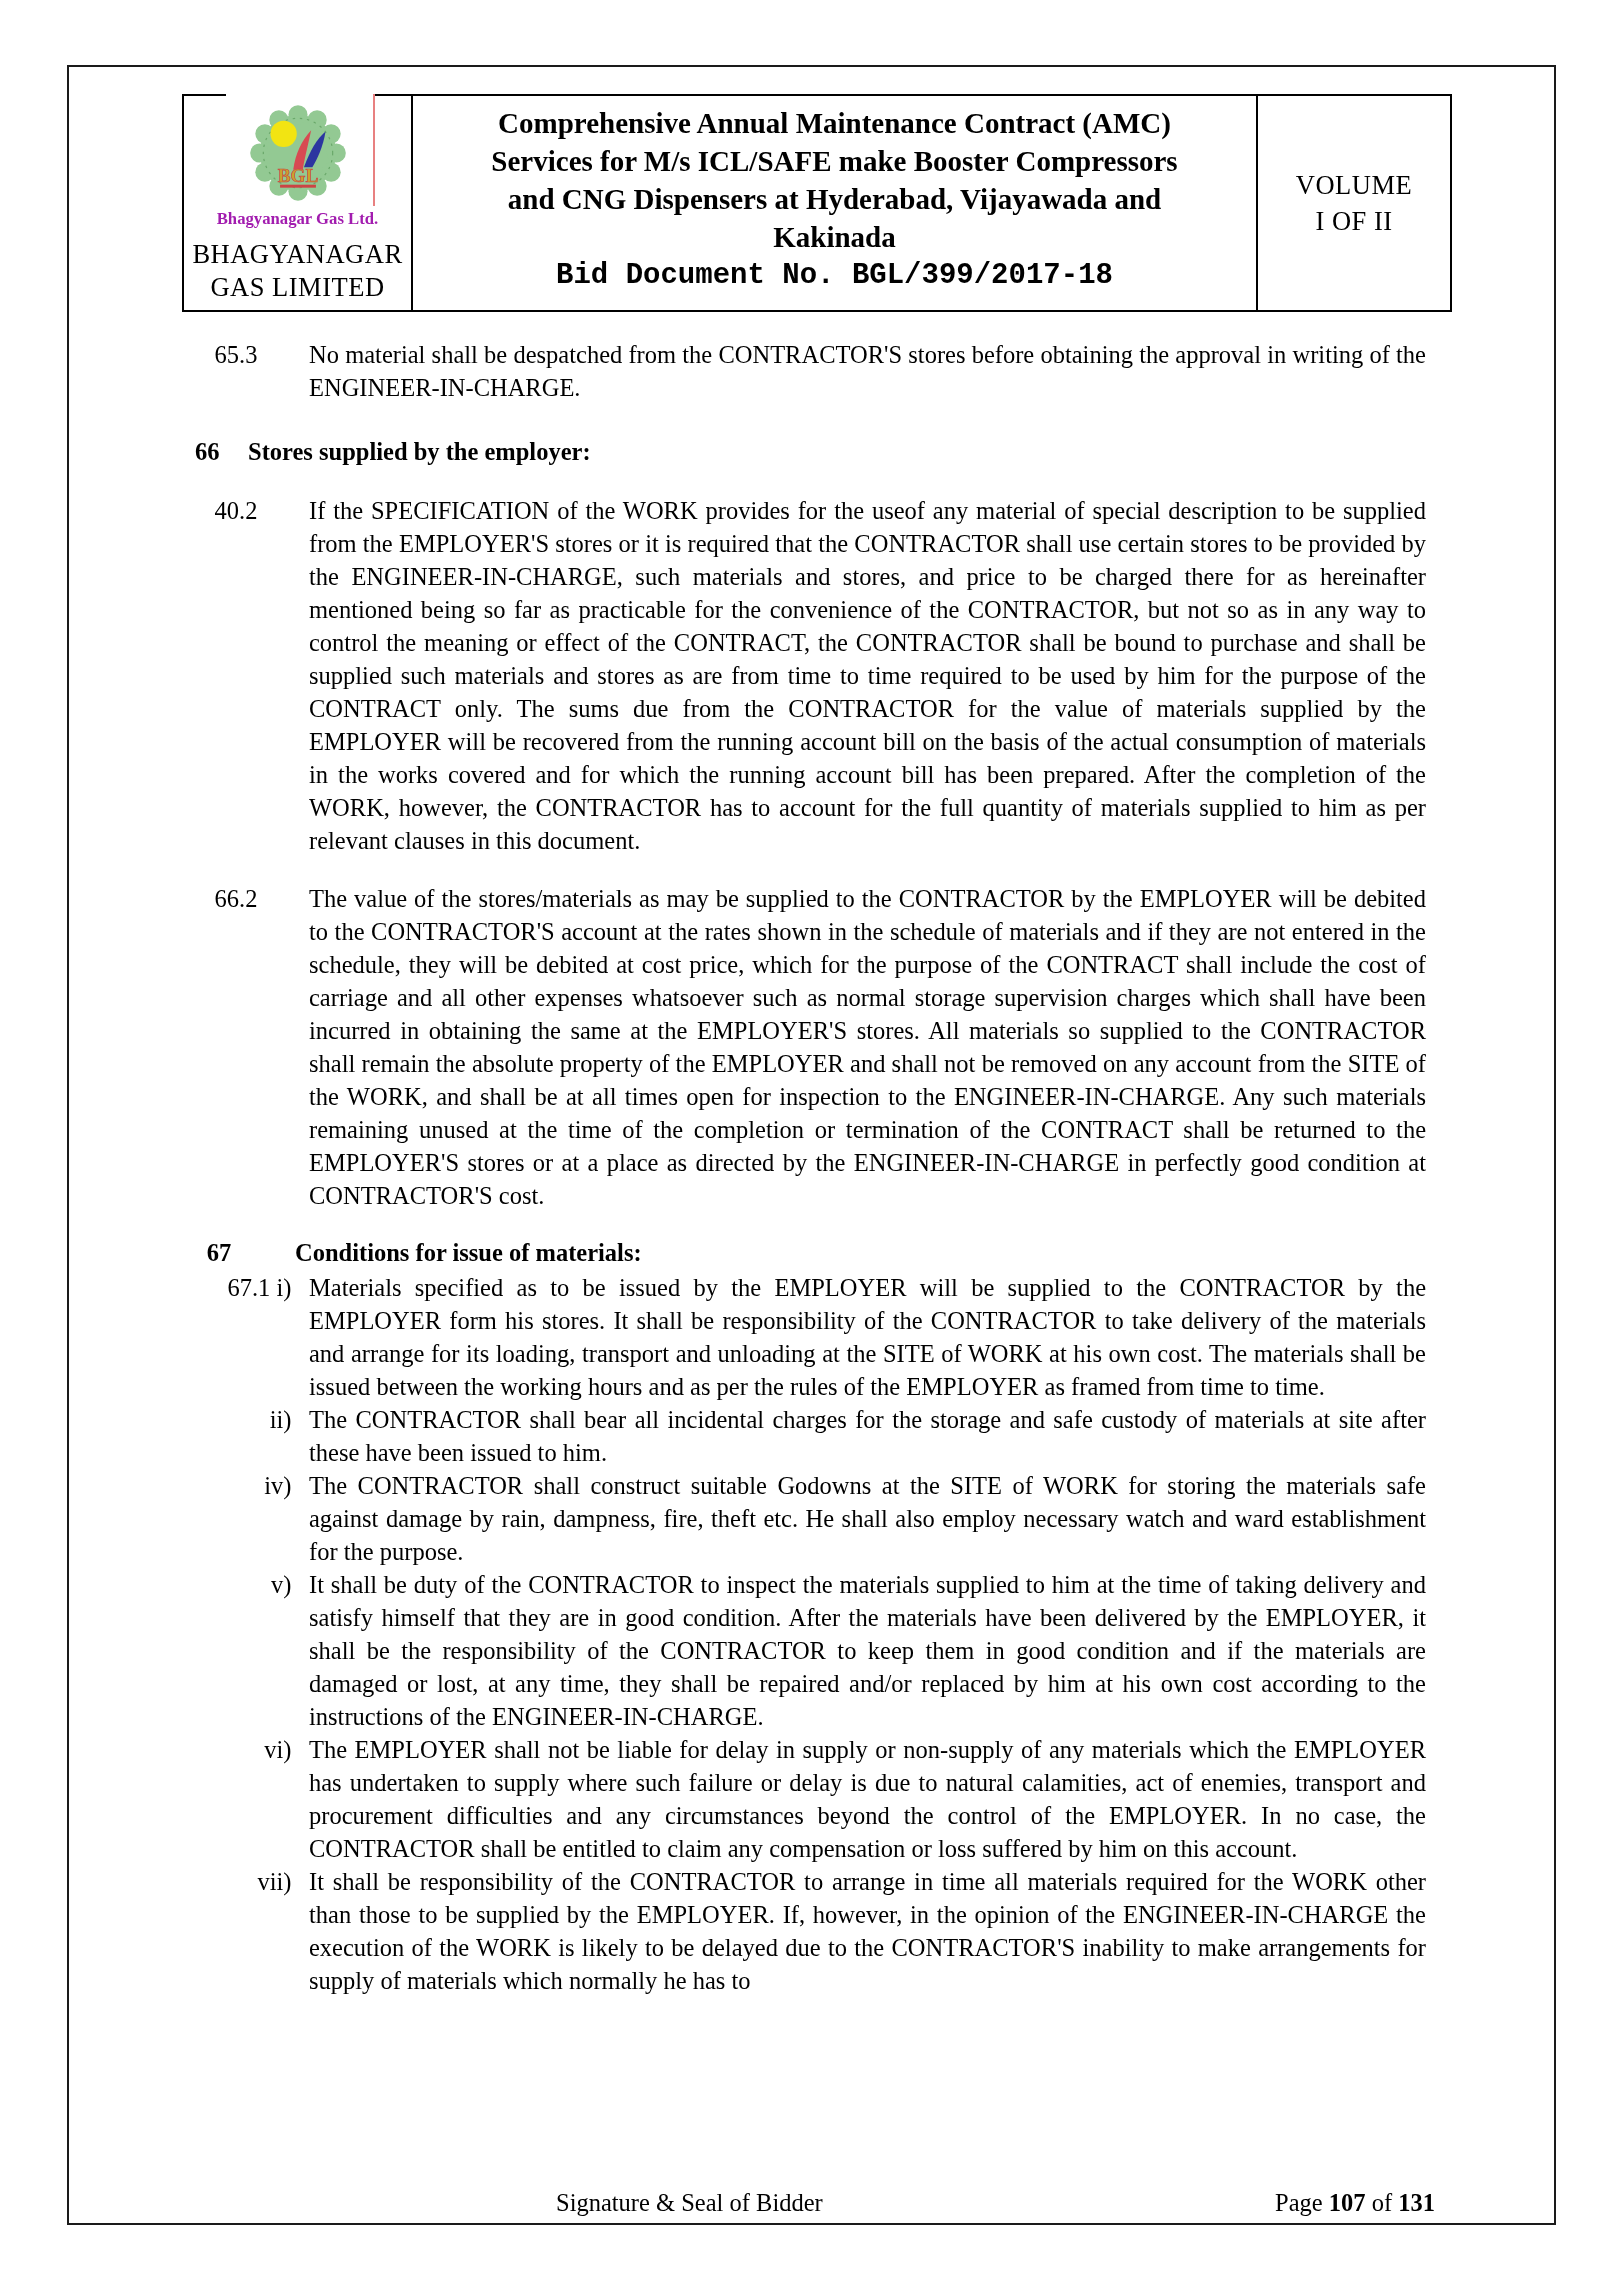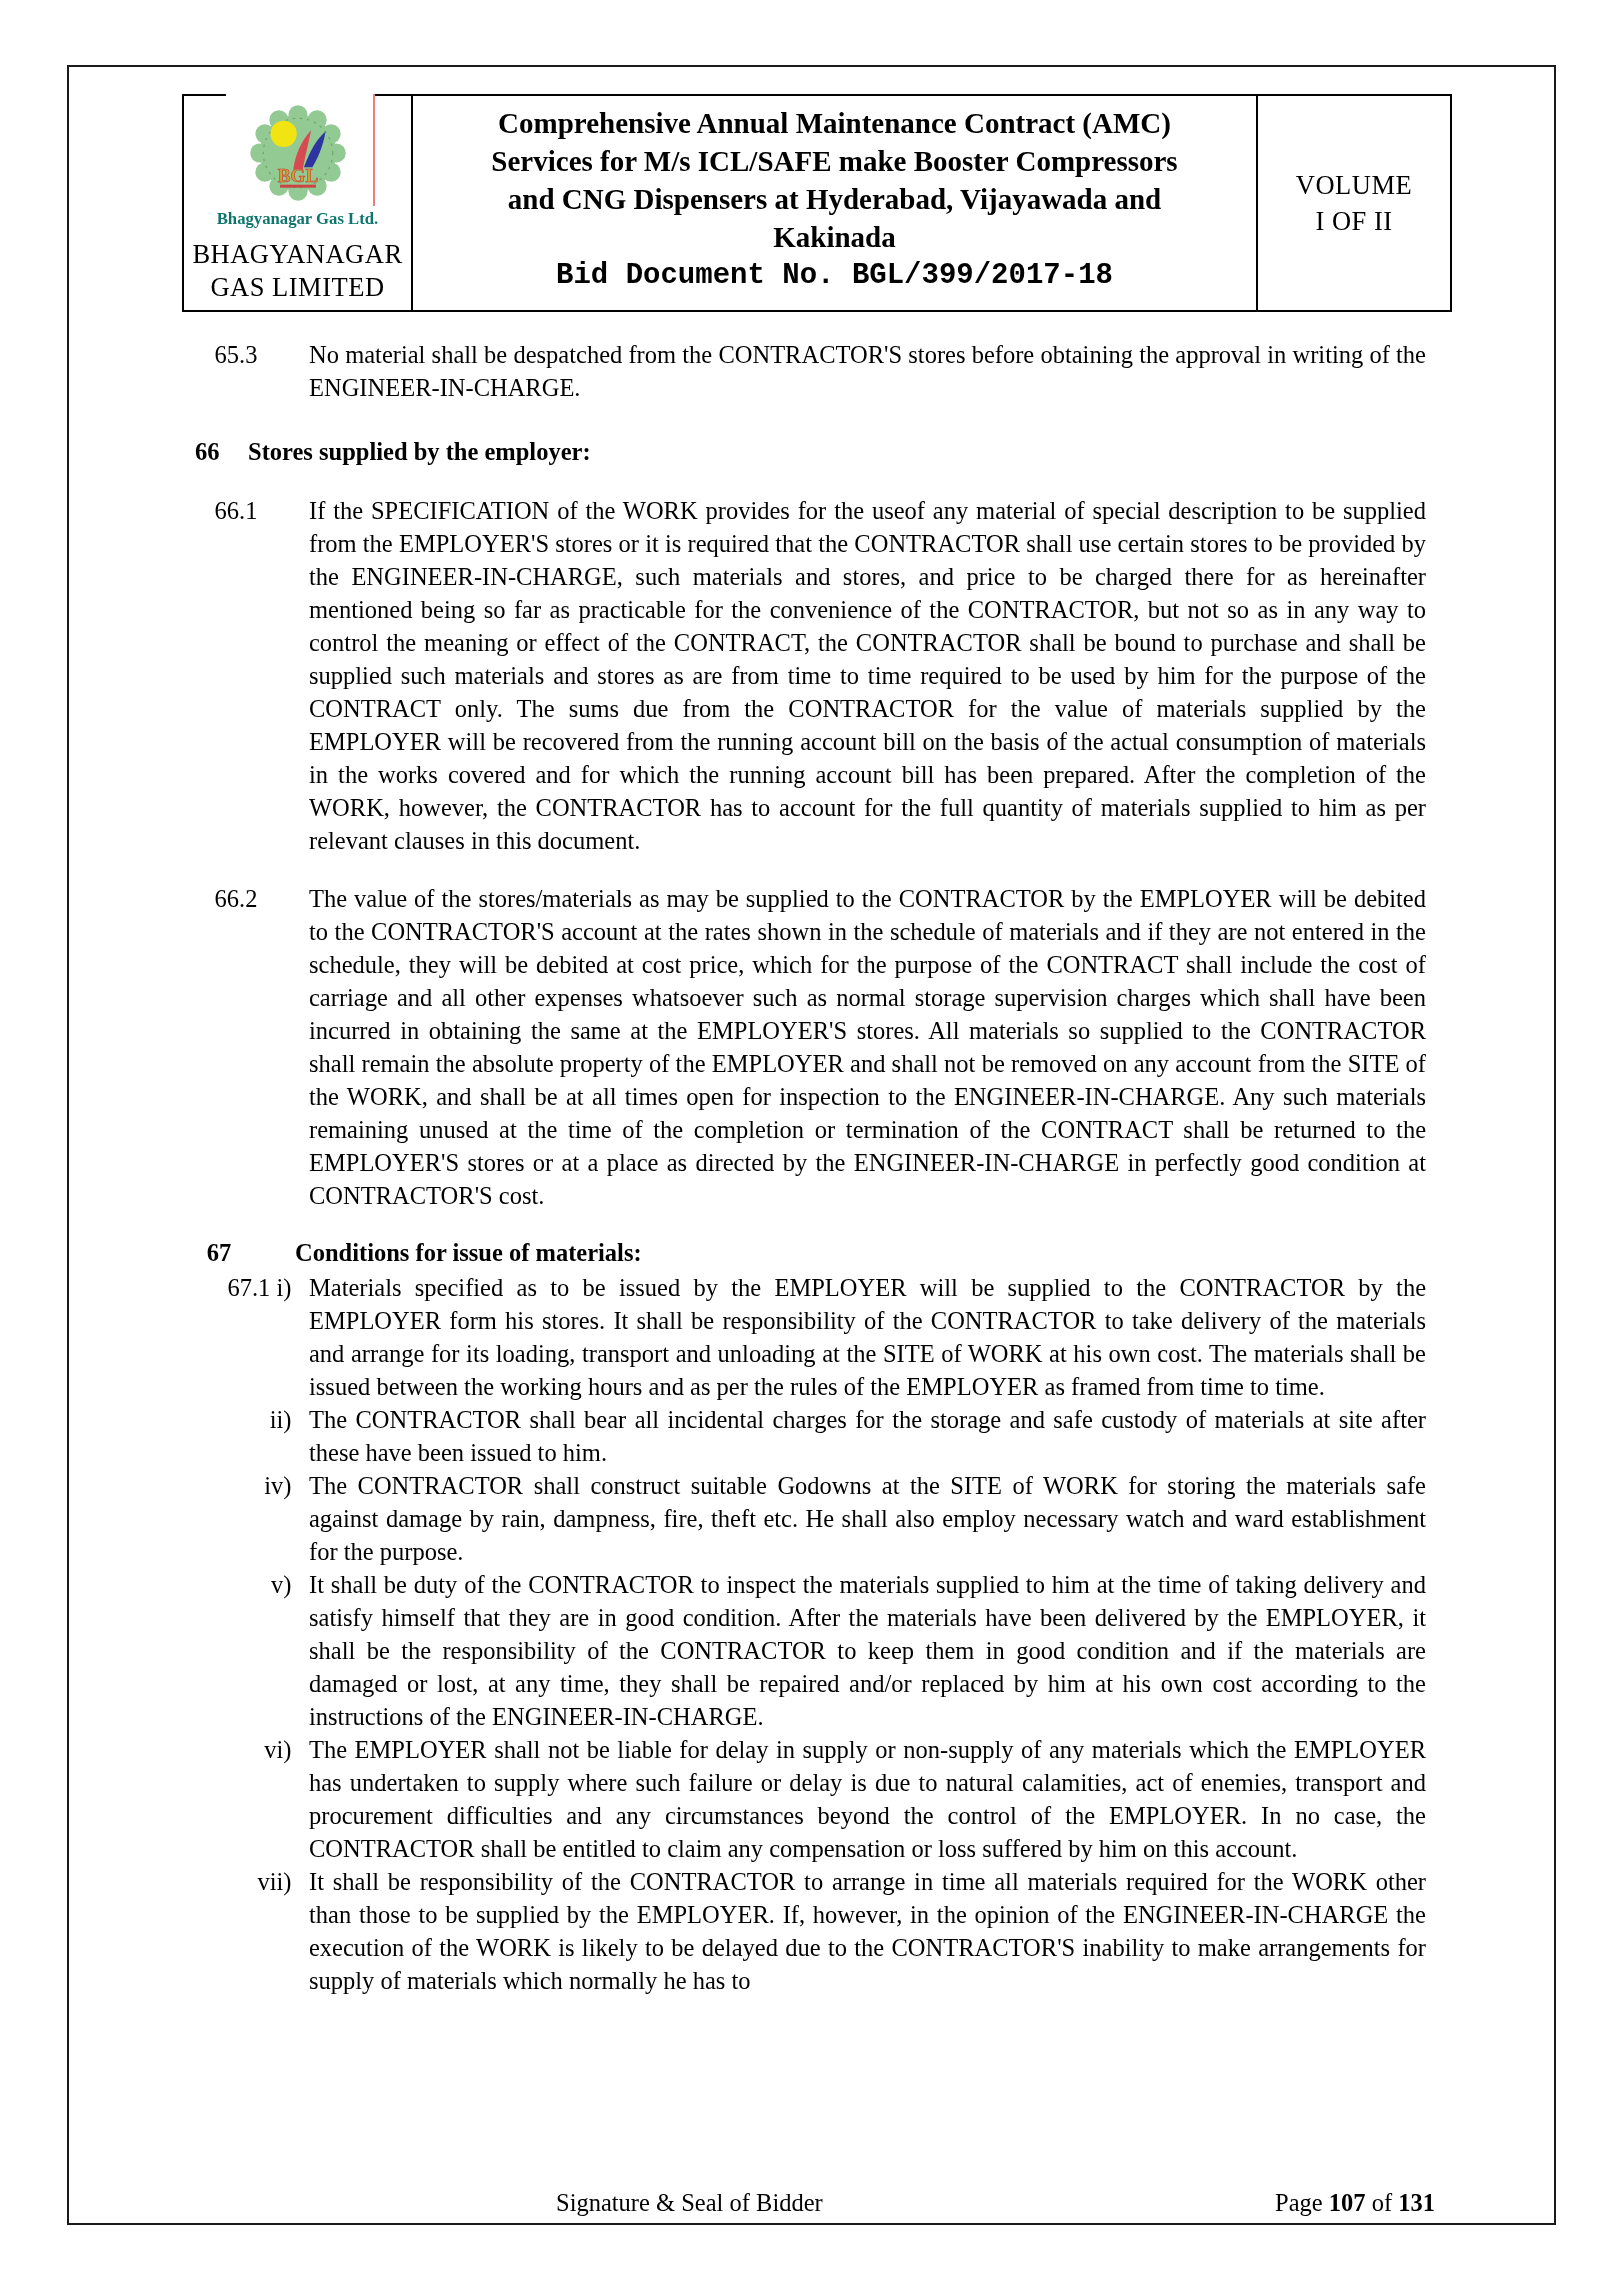--- a/index.html
+++ b/index.html
@@ -17,21 +17,21 @@
     position:absolute; left:113px; top:27.4px; width:1270px;
     display:flex; border:2.9px solid #000; box-sizing:border-box;
     background:#fff;
   }
   .cell { box-sizing:border-box; }
   .c1 { width:229px; border-right:2.9px solid #000; text-align:center; padding:2px 0 5.9px; position:relative; }
   .c2 { width:845px; border-right:2.9px solid #000; text-align:center; padding:7.8px 9.8px 5.9px; }
   .c3 { flex:1; display:flex; flex-direction:column; justify-content:center; align-items:center; font-size:26.5px; line-height:36px; letter-spacing:0.5px; }
   .logo-overlap { position:absolute; top:-4.9px; left:42px; width:149px; height:5.9px; background:#fff; }
   .logo-redline { position:absolute; top:-2.9px; left:189px; width:2px; height:112px; background:#e88080; }
-  .logo-caption { font-size:16.7px; font-weight:bold; color:#0f766e; margin-top:-3.9px; }
+  .logo-caption { font-size:16.7px; font-weight:bold; color:#a21caf; margin-top:-3.9px; }
   .company { font-size:26.5px; line-height:33px; margin-top:9.8px; letter-spacing:0.5px; }
   .title-line { font-weight:bold; font-size:29px; line-height:38px; }
   .docno { font-weight:bold; font-size:29px; line-height:40px;font-family:Liberation Mono, monospace; }
   
   .content { position:absolute; left:124px; top:271px; width:1233px; font-size:24.5px; line-height:33px; }
   .row { display:flex; }
   .num { width:116px; padding-left:21.6px; box-sizing:border-box; flex-shrink:0; }
   .txt { flex:1; text-align:justify; }
   .m-65 { margin-bottom:31px; }
   .m-661 { margin-bottom:25.5px; }
@@ -109,21 +109,21 @@
       <div class="num">65.3</div>
       <div class="txt">No material shall be despatched from the CONTRACTOR'S stores before obtaining the approval in writing of the ENGINEER-IN-CHARGE.</div>
     </div>
 
     <div class="sec sec66">
       <div class="snum">66</div>
       <div>Stores supplied by the employer:</div>
     </div>
 
     <div class="row m-661">
-      <div class="num">66.1</div>
+      <div class="num">40.2</div>
       <div class="txt">If the SPECIFICATION of the WORK provides for the useof any material of special description to be supplied from the EMPLOYER'S stores or it is required that the CONTRACTOR shall use certain stores to be provided by the ENGINEER-IN-CHARGE, such materials and stores, and price to be charged there for as hereinafter mentioned being so far as practicable for the convenience of the CONTRACTOR, but not so as in any way to control the meaning or effect of the CONTRACT, the CONTRACTOR shall be bound to purchase and shall be supplied such materials and stores as are from time to time required to be used by him for the purpose of the CONTRACT only. The sums due from the CONTRACTOR for the value of materials supplied by the EMPLOYER will be recovered from the running account bill on the basis of the actual consumption of materials in the works covered and for which the running account bill has been prepared. After the completion of the WORK, however, the CONTRACTOR has to account for the full quantity of materials supplied to him as per relevant clauses in this document.</div>
     </div>
 
     <div class="row m-662">
       <div class="num">66.2</div>
       <div class="txt">The value of the stores/materials as may be supplied to the CONTRACTOR by the EMPLOYER will be debited to the CONTRACTOR'S account at the rates shown in the schedule of materials and if they are not entered in the schedule, they will be debited at cost price, which for the purpose of the CONTRACT shall include the cost of carriage and all other expenses whatsoever such as normal storage supervision charges which shall have been incurred in obtaining the same at the EMPLOYER'S stores. All materials so supplied to the CONTRACTOR shall remain the absolute property of the EMPLOYER and shall not be removed on any account from the SITE of the WORK, and shall be at all times open for inspection to the ENGINEER-IN-CHARGE. Any such materials remaining unused at the time of the completion or termination of the CONTRACT shall be returned to the EMPLOYER'S stores or at a place as directed by the ENGINEER-IN-CHARGE in perfectly good condition at CONTRACTOR'S cost.</div>
     </div>
 
     <div class="sec sec67">
       <div class="snum">67</div>

